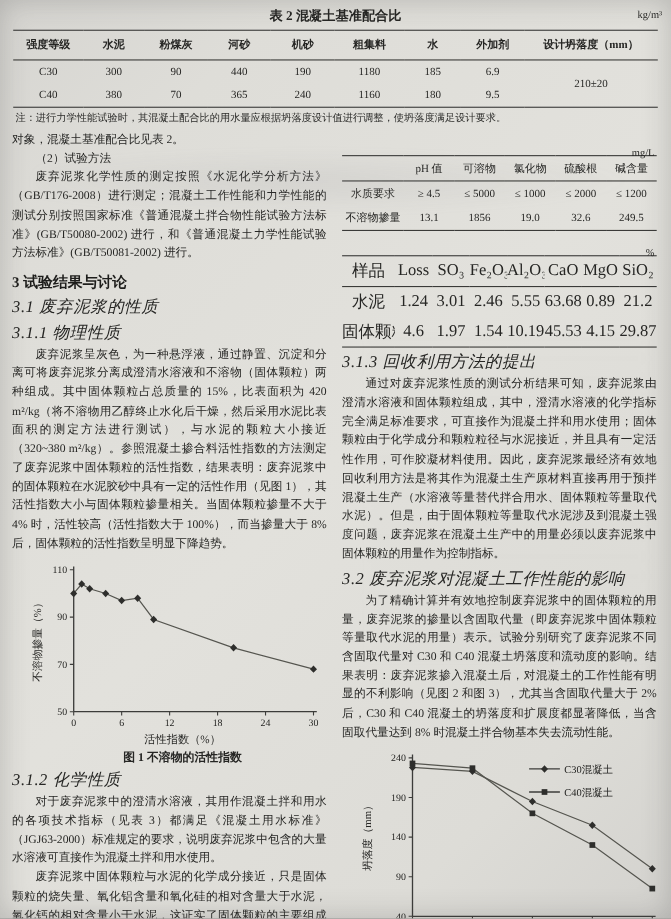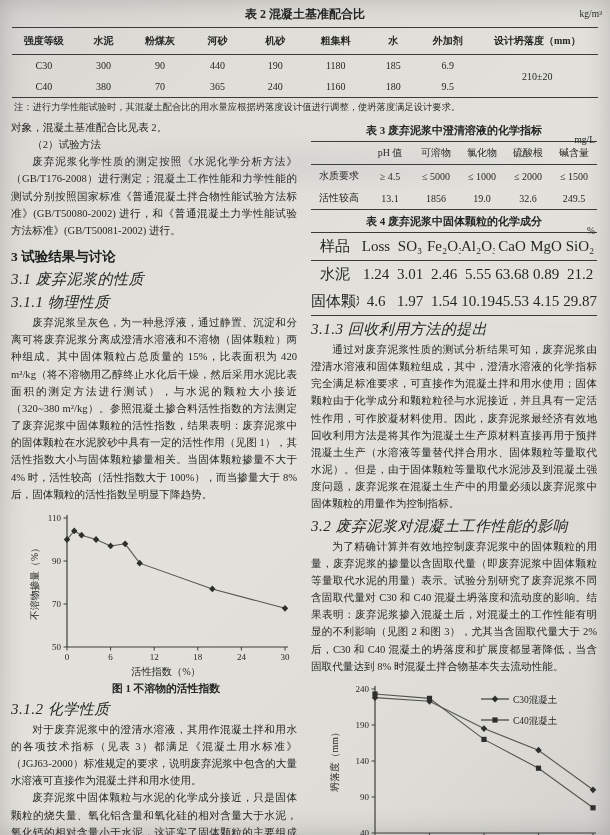--- a/index.html
+++ b/index.html
@@ -173,21 +173,20 @@
       </div>
 
       <h3 class="secB">3.1.2 化学性质</h3>
       <p class="para">对于废弃泥浆中的澄清水溶液，其用作混凝土拌和用水的各项技术指标（见表 3）都满足《混凝土用水标准》（JGJ63-2000）标准规定的要求，说明废弃泥浆中包含的大量水溶液可直接作为混凝土拌和用水使用。</p>
       <p class="para">废弃泥浆中固体颗粒与水泥的化学成分接近，只是固体颗粒的烧失量、氧化铝含量和氧化硅的相对含量大于水泥，氧化钙的相对含量小于水泥，这证实了固体颗粒的主要组成成分包括水泥水化产物、未水化水泥、矿渣粉和粉煤灰。</p>
     </div>
 
     <div class="col">
       <div class="tbl-block">
         <div class="tbl-titlebar">
-          <span>表 3 废弃泥浆中澄清溶液的化学指标</span>
           <span class="tbl-unit">mg/L</span>
         </div>
         <table class="rule t3">
           <colgroup>
               <col style="width:56px">
               <col>
               <col>
               <col>
               <col>
               <col>
@@ -202,37 +201,36 @@
               <th>碱含量</th>
             </tr>
           </thead>
           <tbody>
             <tr>
               <td>水质要求</td>
               <td>≥ 4.5</td>
               <td>≤ 5000</td>
               <td>≤ 1000</td>
               <td>≤ 2000</td>
-              <td>≤ 1500</td>
-            </tr>
-            <tr>
-              <td>活性较高</td>
+              <td>≤ 1200</td>
+            </tr>
+            <tr>
+              <td>不溶物掺量</td>
               <td>13.1</td>
               <td>1856</td>
               <td>19.0</td>
               <td>32.6</td>
               <td>249.5</td>
             </tr>
           </tbody>
         </table>
       </div>
 
       <div class="tbl-block">
         <div class="tbl-titlebar">
-          <span>表 4 废弃泥浆中固体颗粒的化学成分</span>
           <span class="tbl-unit">%</span>
         </div>
         <table class="rule t4">
           <colgroup>
               <col style="width:48px">
               <col>
               <col>
               <col>
               <col>
               <col>

